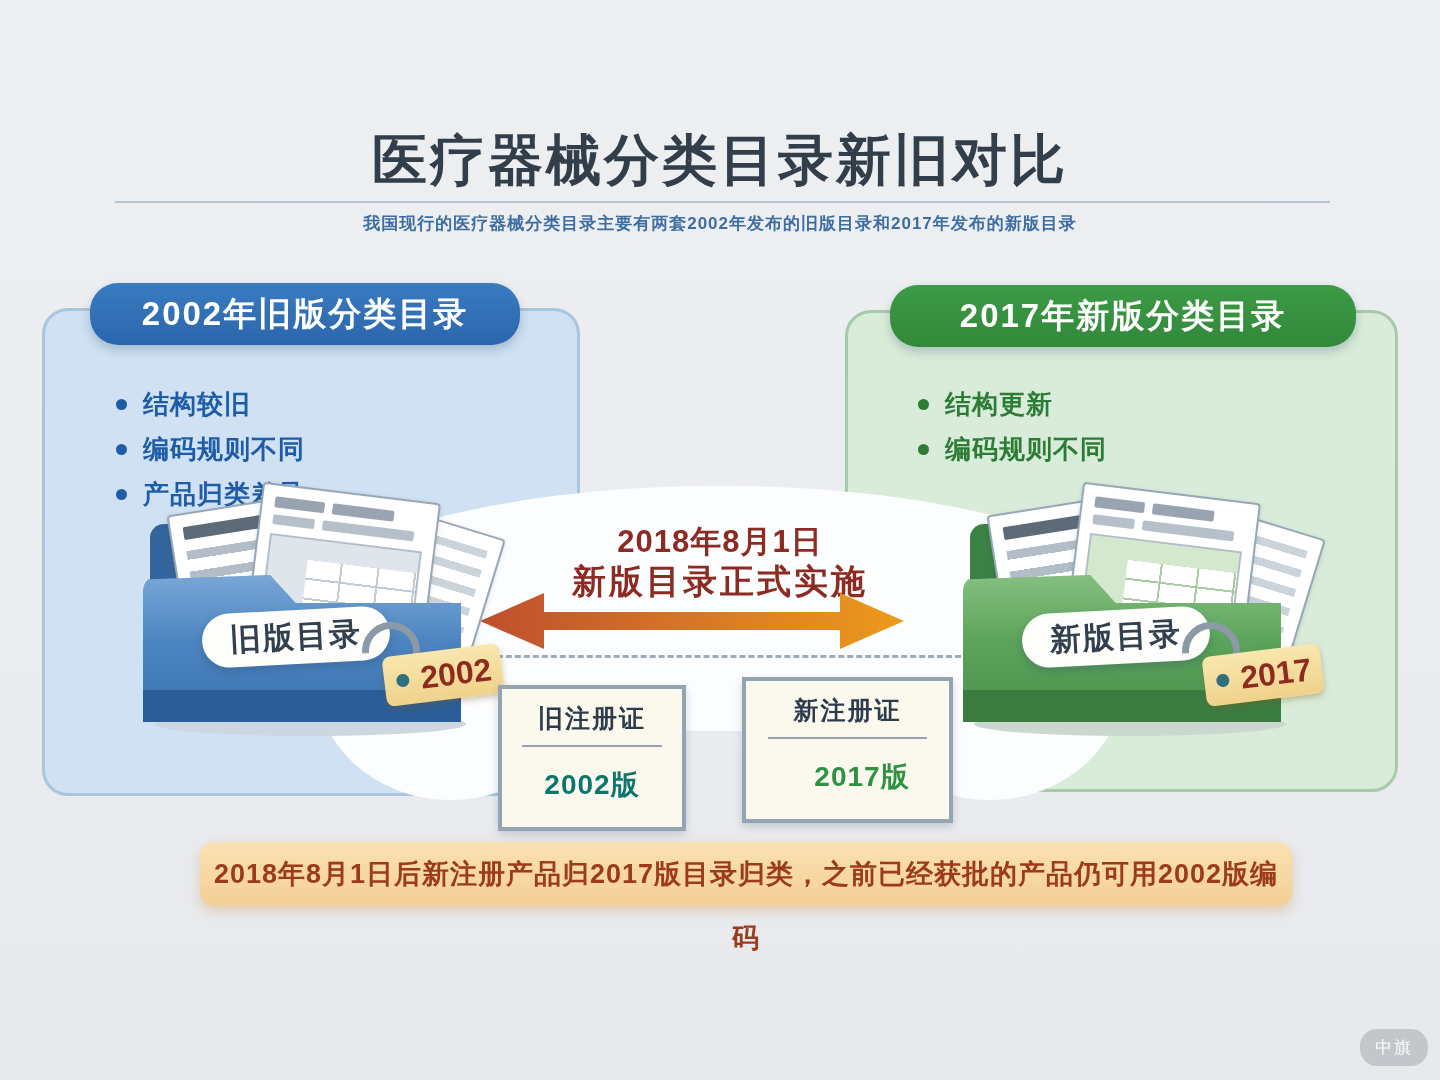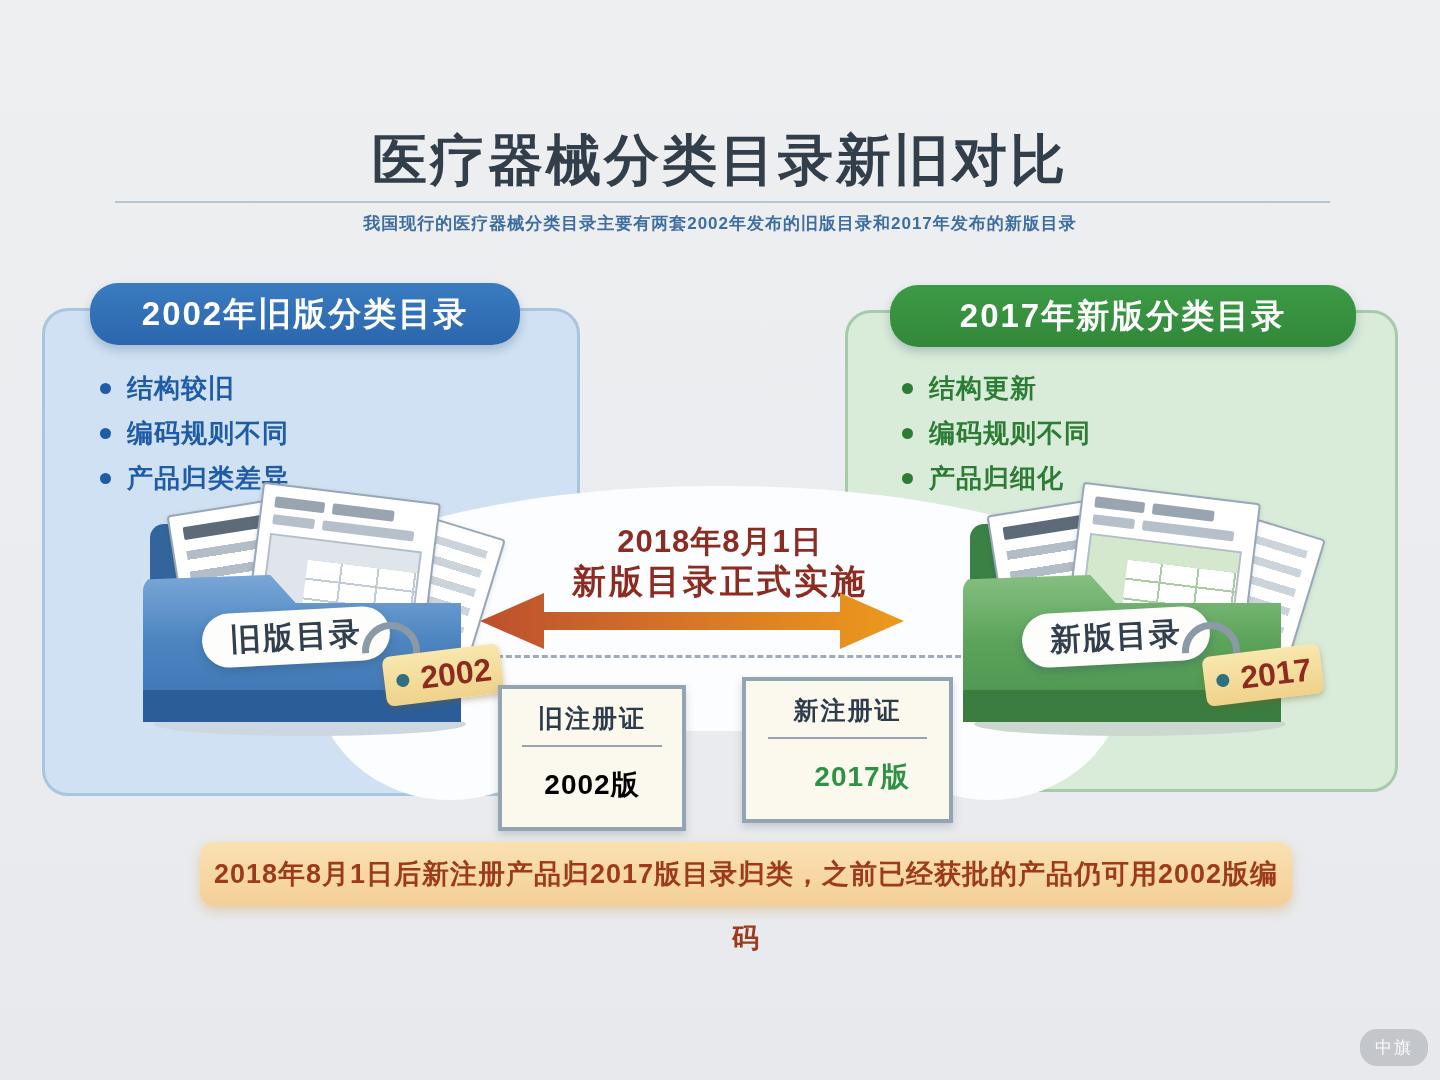--- a/index.html
+++ b/index.html
@@ -16,21 +16,21 @@
 
   
   .panel{position:absolute;border-radius:26px;z-index:1;}
   .panel.blue{left:42px;top:308px;width:532px;height:482px;background:#cfe1f2;border:3px solid #aac5df;}
   .panel.green{left:845px;top:310px;width:547px;height:476px;background:#d9ecd9;border:3px solid #a7cbaa;}
   .ribbon{position:absolute;z-index:3;border-radius:28px;text-align:center;line-height:62px;
     color:#ffffff;font-size:33px;font-weight:800;letter-spacing:2px;
     box-shadow:0 5px 10px rgba(40,70,110,.25);}
   .ribbon.blue{left:90px;top:283px;width:430px;height:62px;background:linear-gradient(180deg,#3a7bc0,#2b66ad);}
   .ribbon.green{left:890px;top:285px;width:466px;height:62px;background:linear-gradient(180deg,#3d9a46,#318839);}
-  .bullets{position:absolute;z-index:3;list-style:none;margin:0;padding:0;}
+  .bullets{position:absolute;z-index:3;list-style:none;margin:16px;padding:0;}
   .bullets.blue{left:100px;top:366px;color:#1f5ca7;}
   .bullets.green{left:902px;top:366px;color:#2d7c36;}
   .bullets li{display:flex;align-items:center;gap:16px;height:45px;font-size:26px;font-weight:800;letter-spacing:1px;}
   .dot{width:11px;height:11px;border-radius:50%;background:currentColor;flex:0 0 auto;}
 
   
   .cloud{position:absolute;background:#fcfdfe;border-radius:50%;z-index:2;}
   .cloud.main{left:300px;top:486px;width:840px;height:245px;}
   .cloud.l{left:315px;top:555px;width:270px;height:245px;}
   .cloud.r{left:855px;top:555px;width:270px;height:245px;}
@@ -43,21 +43,21 @@
     border-top:3px dashed #9fabb6;z-index:3;}
 
   
   .card{position:absolute;top:677px;height:138px;background:#fbf9ed;border:4px solid #95a4b3;
     z-index:6;text-align:center;box-shadow:0 4px 8px rgba(90,105,120,.25);}
   .card.old{left:498px;width:180px;margin-top:8px;}
   .card.new{left:742px;width:203px;}
   .card-title{margin-top:13px;font-size:25px;font-weight:800;color:#2d3b4d;letter-spacing:2px;}
   .card-divider{width:78%;height:2px;background:#97a3af;margin:10px auto 0;}
   .card-value{margin-top:19px;font-size:28px;font-weight:800;letter-spacing:1px;}
-  .card.old .card-value{color:#000000;}
+  .card.old .card-value{color:#0f766e;}
   .card.new .card-value{color:#2e9144;padding-left:29px;}
 
   
   .folder{position:absolute;top:498px;width:345px;height:240px;z-index:5;}
   .folder.blue2{left:138px;
     --front1:#5b93cd;--front2:#3a73b1;--strip:#2b5e98;--back:#33659c;
     --gridline:#c2cbd4;--gridhead:#dfe5ea;--shadow:#cdd7e1;}
   .folder.green2{left:958px;
     --front1:#6ab164;--front2:#4a934f;--strip:#3b7d41;--back:#3b8044;
     --gridline:#a9cca5;--gridhead:#d3e8cd;--shadow:#ccd8cf;}
@@ -143,24 +143,20 @@
   <div class="ribbon green">2017年新版分类目录</div>
   <ul class="bullets green">
     <li>
         <span class="dot"></span>
         <span>结构更新</span>
       </li>
     <li>
         <span class="dot"></span>
         <span>编码规则不同</span>
       </li>
-    <li>
-        <span class="dot"></span>
-        <span>产品归细化</span>
-      </li>
   </ul>
 
   <div class="cloud main"></div>
   <div class="cloud l"></div>
   <div class="cloud r"></div>
 
   <div class="impl-text impl-line1">2018年8月1日</div>
   <div class="impl-text impl-line2">新版目录正式实施</div>
   <div class="arrow-wrap">
     <svg width="424" height="58" viewBox="0 0 424 58">

